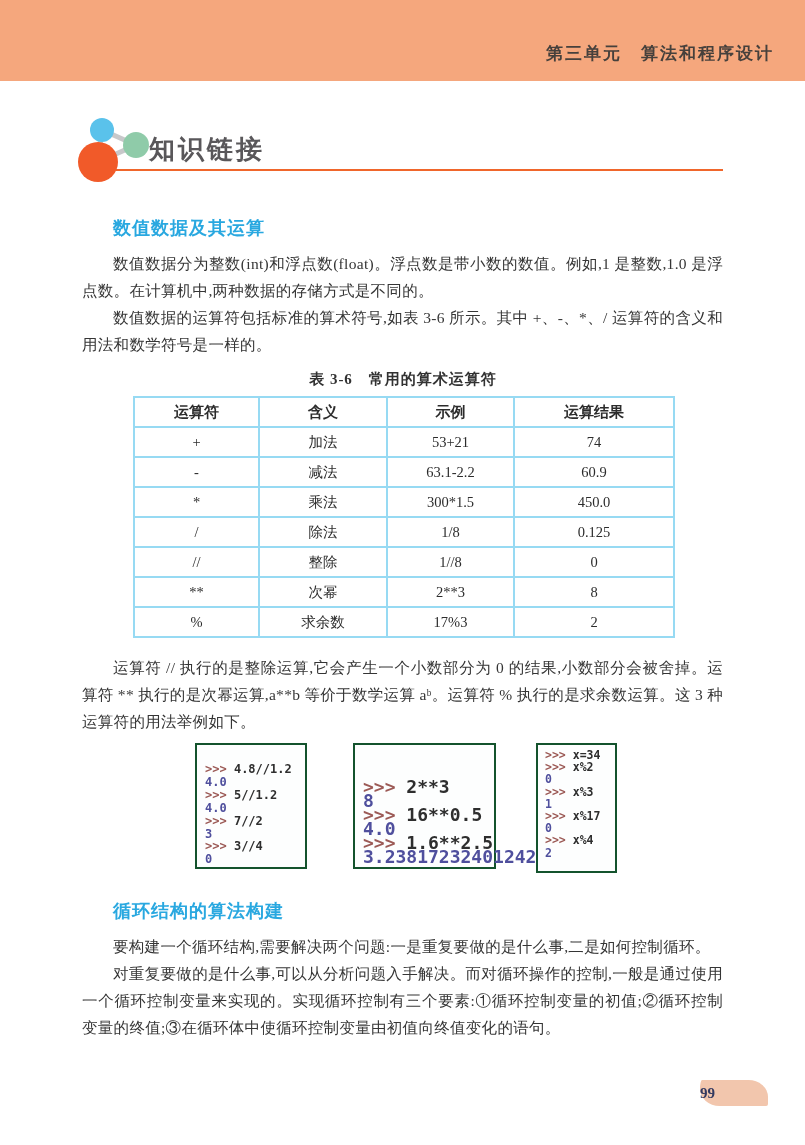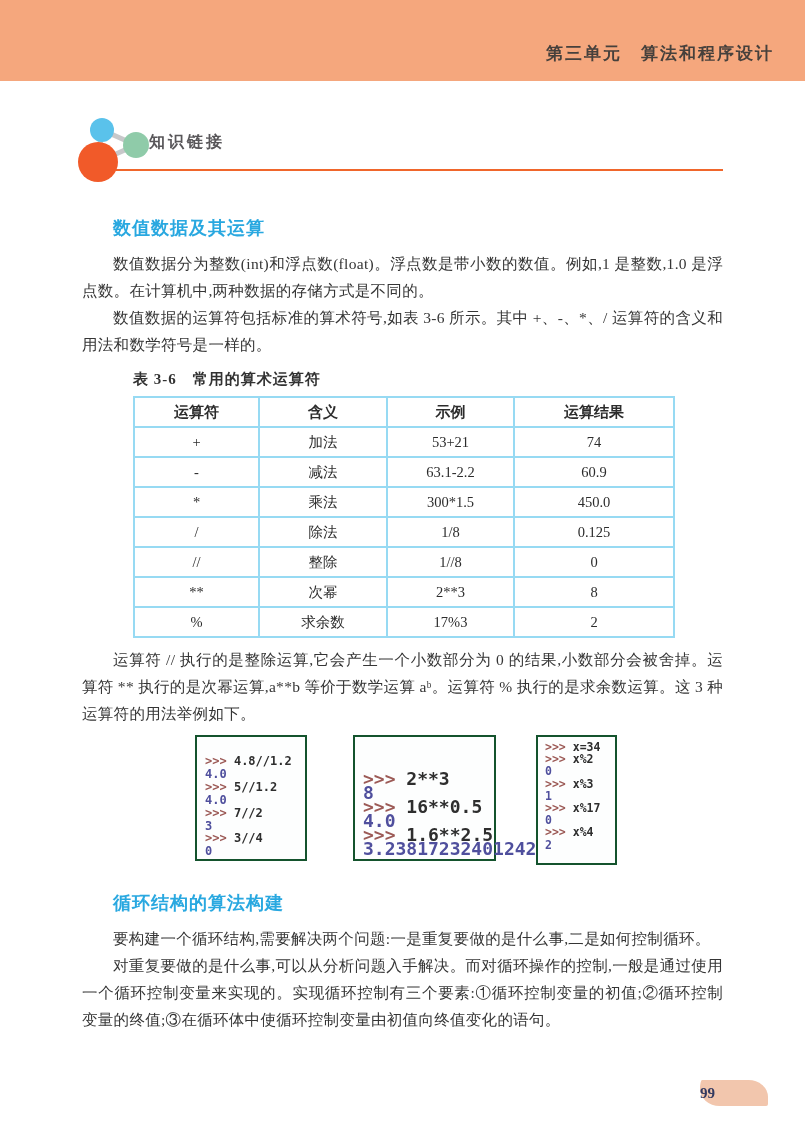--- a/index.html
+++ b/index.html
@@ -8,32 +8,32 @@
 
   
   .top-band{position:absolute;top:0;left:0;width:805px;height:81px;background:#f5a77d;}
   .band-title{position:absolute;left:546px;top:42px;font-size:17px;font-weight:bold;
               color:#46403c;letter-spacing:2px;white-space:nowrap;}
 
   
   .kl-rule{position:absolute;left:116px;top:169px;width:607px;height:2px;background:#f0662b;}
   .kl-icon{position:absolute;left:74px;top:110px;}
   .kl-title{position:absolute;left:149px;top:132px;font-family:"Liberation Sans","DejaVu Sans",sans-serif;
-            font-size:16px;font-weight:bold;color:#59575a;letter-spacing:3px;}
+            font-size:26px;font-weight:bold;color:#59575a;letter-spacing:3px;}
 
   
   .content{position:absolute;left:82px;top:190px;width:641px;}
   h2.sec{margin:26px 0 10px 31px;font-size:18px;font-weight:bold;color:#29a8e0;letter-spacing:1px;}
   h2.sec2{margin-top:26px;}
   p.bp{margin:0;font-size:15.5px;line-height:27px;text-indent:2em;text-align:justify;
        letter-spacing:0.3px;color:#353535;}
 
   
   .table-wrap{width:540px;margin:12px 0 0 51px;}
-  .tcap{font-weight:bold;font-size:15px;color:#323232;margin-bottom:7px;letter-spacing:1px;}
+  .tcap{text-align:center;font-weight:bold;font-size:15px;color:#323232;margin-bottom:7px;letter-spacing:1px;}
   table.ops{border-collapse:collapse;width:540px;table-layout:fixed;}
   table.ops th,table.ops td{border:2px solid #97daf3;text-align:center;height:28px;padding:0;
        font-size:14.5px;color:#2c2c2c;font-weight:normal;}
   table.ops th{font-weight:bold;font-size:15px;}
 
   
   .code-row{display:flex;align-items:flex-start;margin-top:8px;height:130px;}
   .cbox{box-sizing:border-box;height:126px;border:2px solid #14532d;background:#fdfefe;
         font-family:"DejaVu Sans Mono","Liberation Mono",monospace;font-weight:bold;}
   .cbox .ln{white-space:pre;}
@@ -137,21 +137,21 @@
             <tr>
               <td>%</td>
               <td>求余数</td>
               <td>17%3</td>
               <td>2</td>
             </tr>
           </tbody>
       </table>
     </div>
 
-    <p class="bp" style="margin-top:8px">运算符 // 执行的是整除运算,它会产生一个小数部分为 0 的结果,小数部分会被舍掉。运算符 ** 执行的是次幂运算,a**b 等价于数学运算 aᵇ。运算符 % 执行的是求余数运算。这 3 种运算符的用法举例如下。</p>
+    <p class="bp" style="margin-top:16px">运算符 // 执行的是整除运算,它会产生一个小数部分为 0 的结果,小数部分会被舍掉。运算符 ** 执行的是次幂运算,a**b 等价于数学运算 aᵇ。运算符 % 执行的是求余数运算。这 3 种运算符的用法举例如下。</p>
 
     <div class="code-row" id="code-row">
         <div class="cbox">
           <div class="ln"><span class="pr">&gt;&gt;&gt; </span><span class="in">4.8//1.2</span></div>
           <div class="ln"><span class="out">4.0</span></div>
           <div class="ln"><span class="pr">&gt;&gt;&gt; </span><span class="in">5//1.2</span></div>
           <div class="ln"><span class="out">4.0</span></div>
           <div class="ln"><span class="pr">&gt;&gt;&gt; </span><span class="in">7//2</span></div>
           <div class="ln"><span class="out">3</span></div>
           <div class="ln"><span class="pr">&gt;&gt;&gt; </span><span class="in">3//4</span></div>

